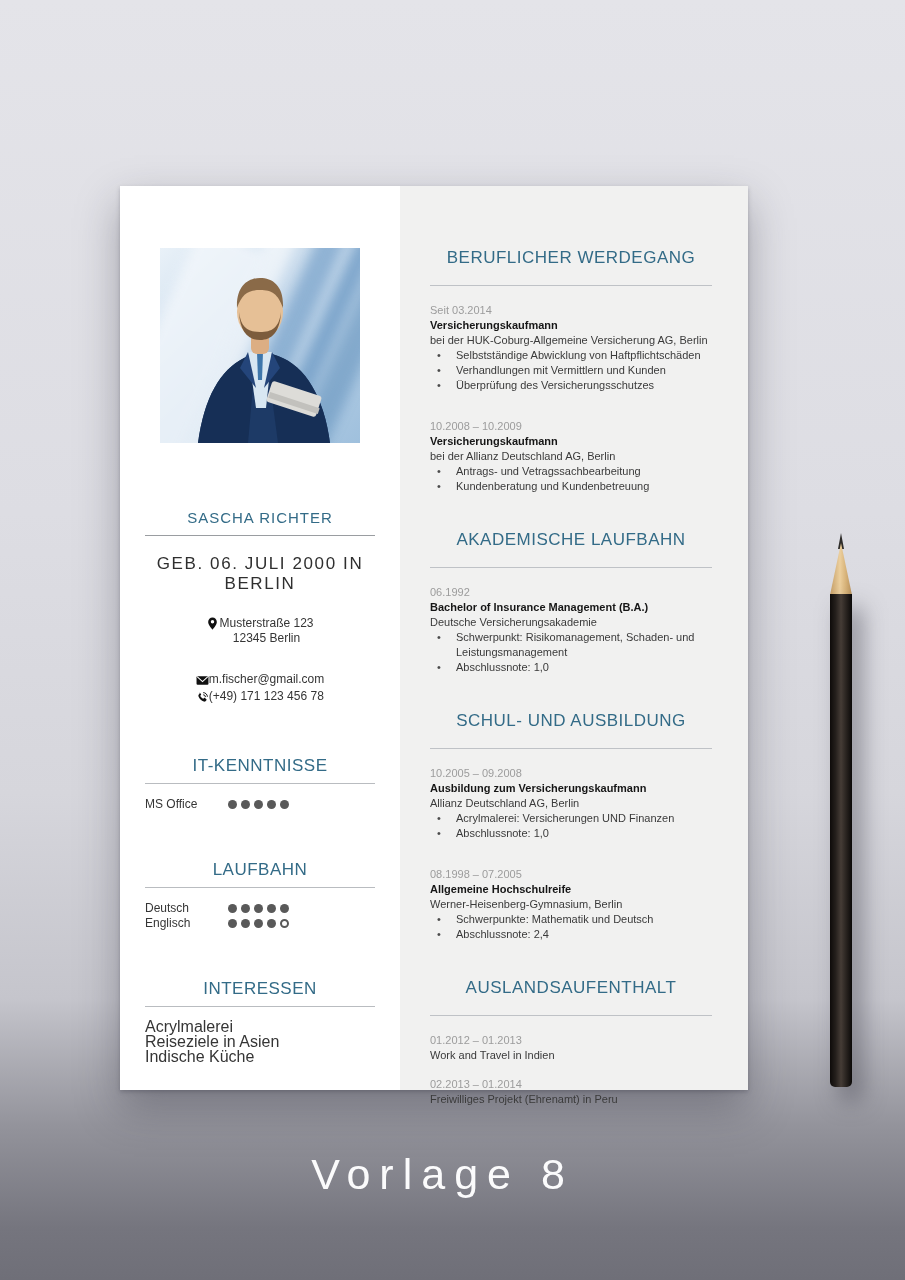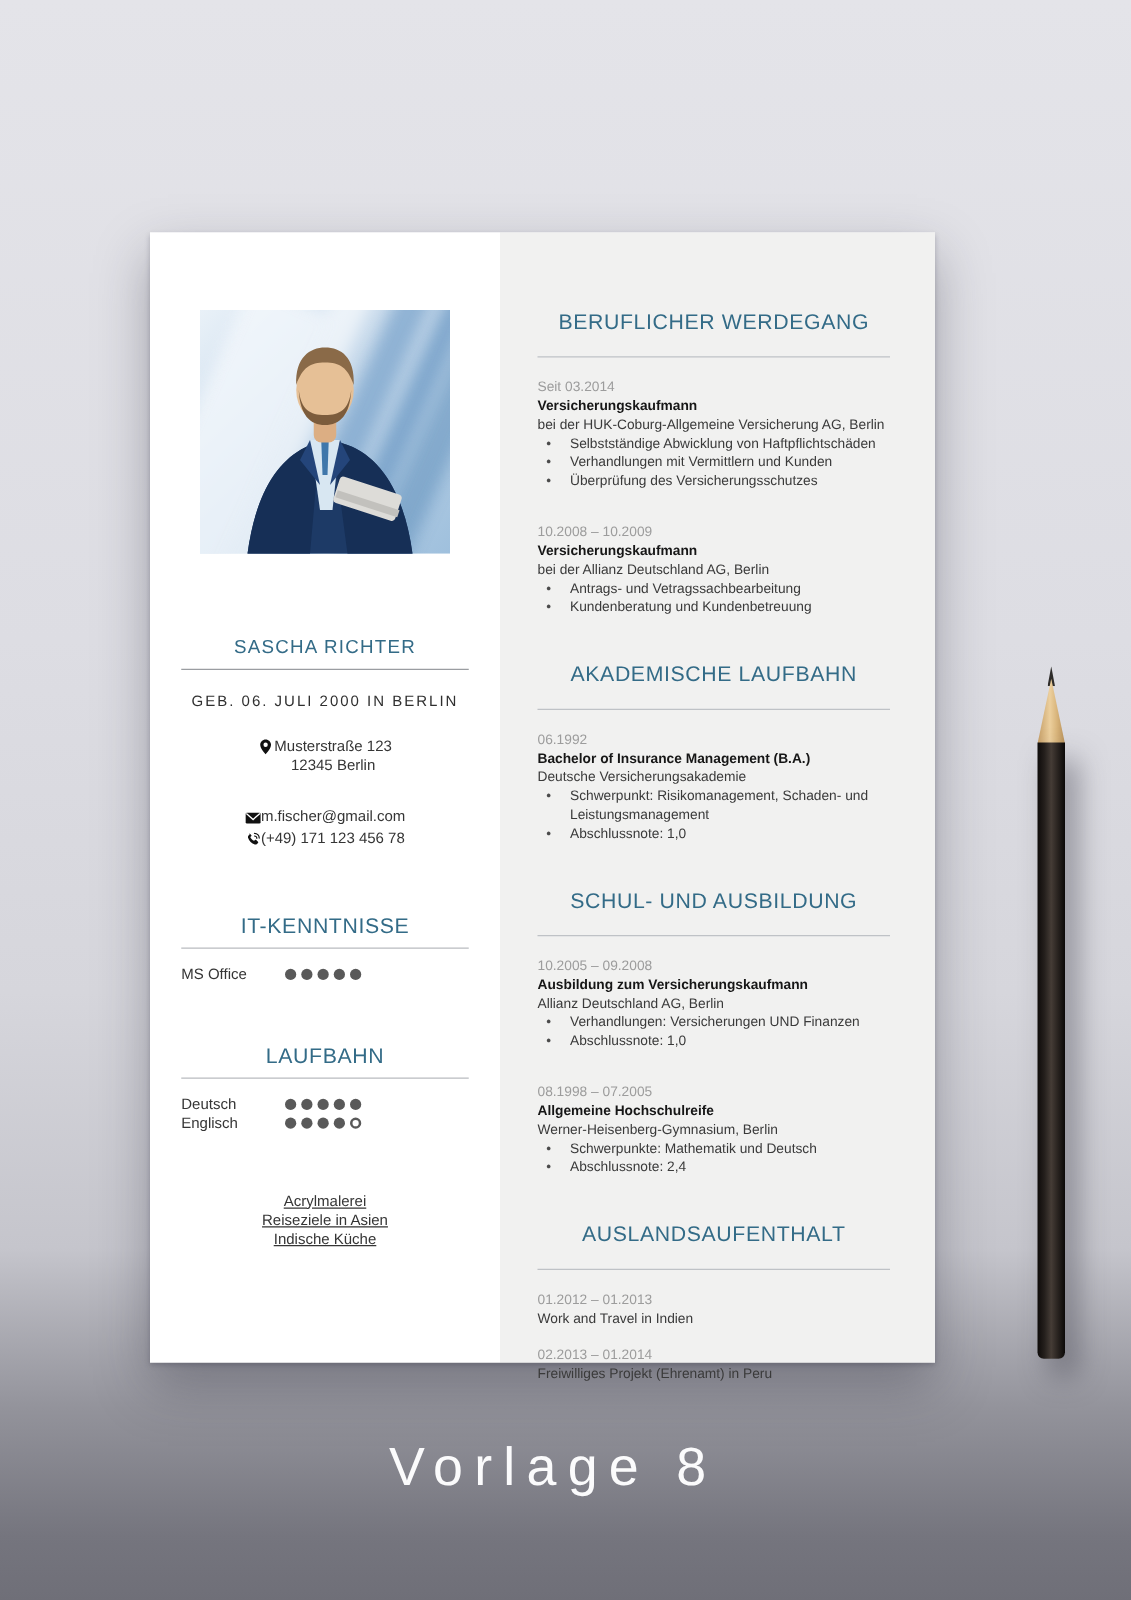--- a/index.html
+++ b/index.html
@@ -19,40 +19,40 @@
   .col-right { flex:1; background:#f1f1f0; padding:62px 36px 0 30px; }
 
   
   .photo { width:200px; height:195px; margin:62px auto 0; display:block; }
 
   
   .name {
     margin-top:66px; color:#336b87; font-size:15px; letter-spacing:1px;
     padding-bottom:9px; border-bottom:1px solid #9a9da1;
   }
-  .birth { margin-top:18px; font-size:12px; letter-spacing:1.6px; color:#2f2f2f; }
+  .birth { margin-top:18px; font-size:17px; letter-spacing:1.6px; color:#2f2f2f; }
   .contact-block { margin-top:22px; font-size:12px; color:#353535; }
   .contact-row { display:flex; justify-content:center; align-items:flex-start; line-height:15px; }
   .contact-icon { width:13px; height:13px; flex:0 0 13px; margin-top:1px; }
   .contact-lines { text-align:center; }
   .contact-stack { margin-top:24px; font-size:12px; color:#353535; display:inline-block; text-align:left; }
   .contact-stack .contact-row { justify-content:flex-start; margin-top:2px;align-items:center; }
 
   .side-section { margin-top:48px; }
   .side-title {
     color:#336b87; font-size:17px; letter-spacing:.5px;
     padding-bottom:7px; border-bottom:1px solid #b9bcc0;
   }
   .skill-rows { margin-top:13px; }
   .skill-row { display:flex; align-items:center; text-align:left; font-size:12px; color:#353535; line-height:15px; }
   .skill-label { width:83px; }
   .dots { display:flex; gap:4px; align-items:center; }
   .dot { width:9px; height:9px; border-radius:50%; background:#595959; }
   .dot.empty { background:transparent; border:2px solid #595959; width:9px; height:9px; }
-  .interest-list { margin-top:12px; text-align:center; font-size:12px; color:#353535; line-height:15px;text-decoration:underline; }
+  .interest-list { margin-top:12px; text-align:left; font-size:16px; color:#353535; line-height:15px; }
 
   
   .main-section + .main-section { margin-top:36px; }
   .main-title {
     color:#336b87; font-size:17px; letter-spacing:.5px; text-align:center;
     padding-bottom:17px; border-bottom:1px solid #bfc2c6;
   }
   .entry { margin-top:17px; font-size:11px; line-height:15px; color:#3a3a3a; }
   .entry + .entry { margin-top:26px; }
   .entry-date { color:#9c9c9c; }
@@ -207,20 +207,21 @@
               <span class="dot"></span>
               <span class="dot"></span>
               <span class="dot"></span>
               <span class="dot empty"></span>
             </span>
         </div>
       </div>
     </div>
 
     <div class="side-section">
+      <div class="side-title">INTERESSEN</div>
       <div class="interest-list">
         <div>Acrylmalerei</div>
         <div>Reiseziele in Asien</div>
         <div>Indische Küche</div>
       </div>
     </div>
   </div>
 
   <div class="col-right">
 
@@ -264,21 +265,21 @@
     </div>
 
     <div class="main-section">
       <div class="main-title">SCHUL- UND AUSBILDUNG</div>
 
       <div class="entry">
         <div class="entry-date">10.2005 – 09.2008</div>
         <div class="entry-title">Ausbildung zum Versicherungskaufmann</div>
         <div class="entry-sub">Allianz Deutschland AG, Berlin</div>
         <div class="bullets">
-          <div class="bullet">Verhandlungen: Versicherungen UND Finanzen</div>
+          <div class="bullet">Acrylmalerei: Versicherungen UND Finanzen</div>
           <div class="bullet">Abschlussnote: 1,0</div>
         </div>
       </div>
 
       <div class="entry">
         <div class="entry-date">08.1998 – 07.2005</div>
         <div class="entry-title">Allgemeine Hochschulreife</div>
         <div class="entry-sub">Werner-Heisenberg-Gymnasium, Berlin</div>
         <div class="bullets">
           <div class="bullet">Schwerpunkte: Mathematik und Deutsch</div>

